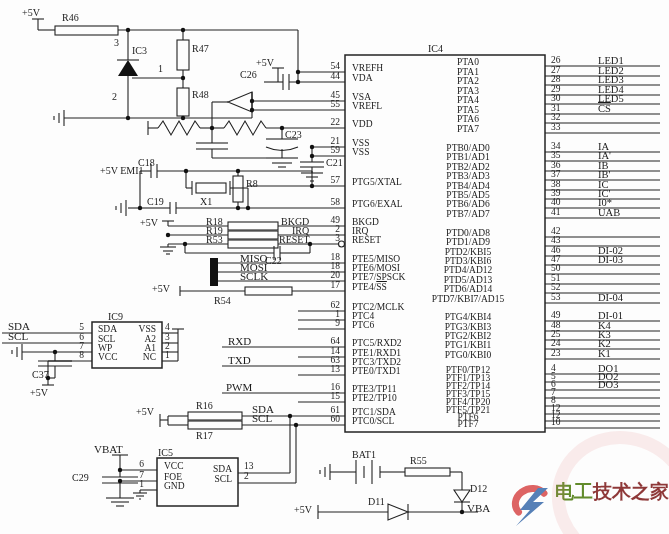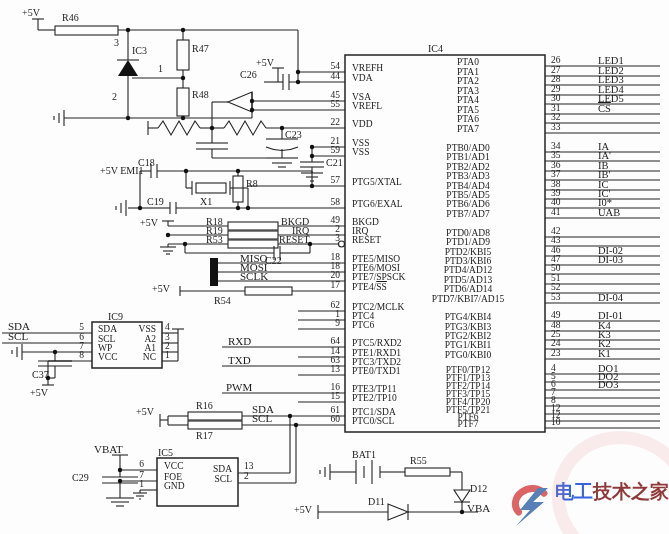--- a/index.html
+++ b/index.html
@@ -25,21 +25,21 @@
   .ic9-num-r{left:165px;width:16px;}
   .ic9-lbl-r{left:114px;width:42px;text-align:right;}
   .ic5-num-l{left:124px;width:20px;text-align:right;}
   .ic5-lbl-l{left:164px;}
   .ic5-num-r{left:244px;width:24px;}
   .ic5-lbl-r{left:190px;width:42px;text-align:right;}
   
   .wm{position:absolute;left:508px;top:468px;width:161px;height:64px;opacity:.88;}
   .wm-text{position:absolute;left:47px;top:11px;font-size:19px;font-weight:bold;
            font-family:"Liberation Sans","DejaVu Sans",sans-serif;white-space:nowrap;}
-  .wm-red{color:#1d4ed8;}
+  .wm-red{color:#4d7c0f;}
   .wm-pink{color:#7f1d1d;}
   .wm-banner{position:absolute;left:47px;top:37px;width:114px;height:17px;background:#d84c4c;
              border-radius:9px;color:#fff;font-size:10.5px;font-weight:bold;text-align:center;
              line-height:17px;font-family:"Liberation Sans","DejaVu Sans",sans-serif;letter-spacing:.5px;}
   .swirl{position:absolute;right:-28px;bottom:-34px;width:120px;height:110px;border:13px solid rgba(225,130,130,.14);
          border-radius:50%;transform:rotate(25deg);}
 </style>
 </head>
 <body>
 

